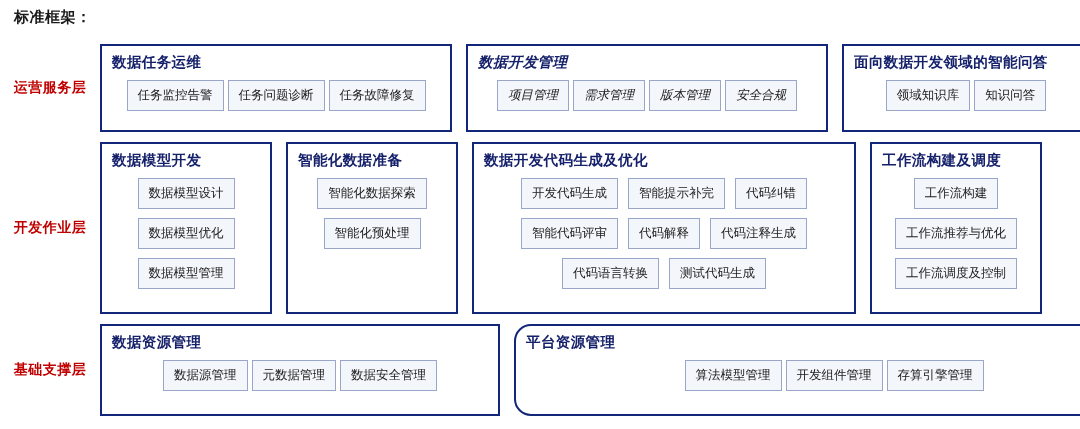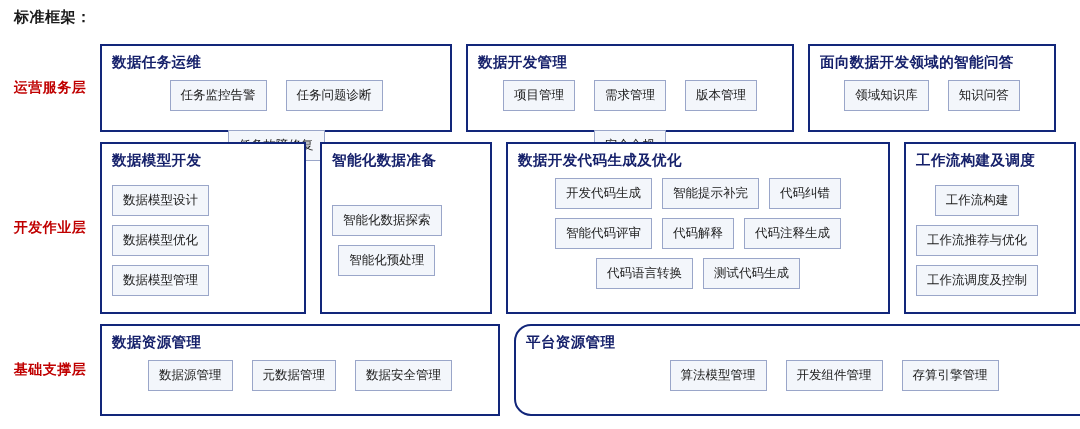--- a/index.html
+++ b/index.html
@@ -67,53 +67,52 @@
   .group-title {
     font-size: 14.5px;
     font-weight: bold;
     color: #16216b;
     margin-bottom: 8px;
     letter-spacing: 0.4px;
   }
   .chips {
     display: flex;
     flex-wrap: wrap;
-    gap: 19px;
+    gap: 4px;
     justify-content: center;
     align-content: flex-start;
     flex: 1;
   }
   .chips.col {
-    flex-direction: column;
-    align-items: center;
+    align-items: flex-start;
     gap: 9px;
   }
   .chip {
     border: 1px solid #9aa6c9;
     background: #f3f6fb;
     color: #1b1b1b;
     font-size: 12.5px;
     padding: 6px 10px;
     text-align: center;
     white-space: nowrap;
     box-sizing: border-box;
   }
   .chip.block {
     display: block;
   }
 
   
   #row1 { top: 44px; height: 88px; }
   #g-ops     { width: 352px; }
-  #g-devmgmt { width: 328px; }
+  #g-devmgmt { width: 362px; font-style: italic; }
   #g-qa      { width: 248px; }
 
   
   #row2 { top: 142px; height: 172px; }
-  #g-model { width: 206px; font-family: Liberation Mono, monospace; }
+  #g-model { width: 172px; font-family: Liberation Mono, monospace; }
   #g-prep  { width: 172px; }
   #g-code  { width: 384px; }
   #g-flow  { width: 172px; }
   #g-code .chips { gap: 9px 10px; }
 
   
   #row3 { top: 324px; height: 92px; }
   #g-res  { width: 400px; }
   #g-plat { width: 640px; border-radius: 17px; }
 </style>

